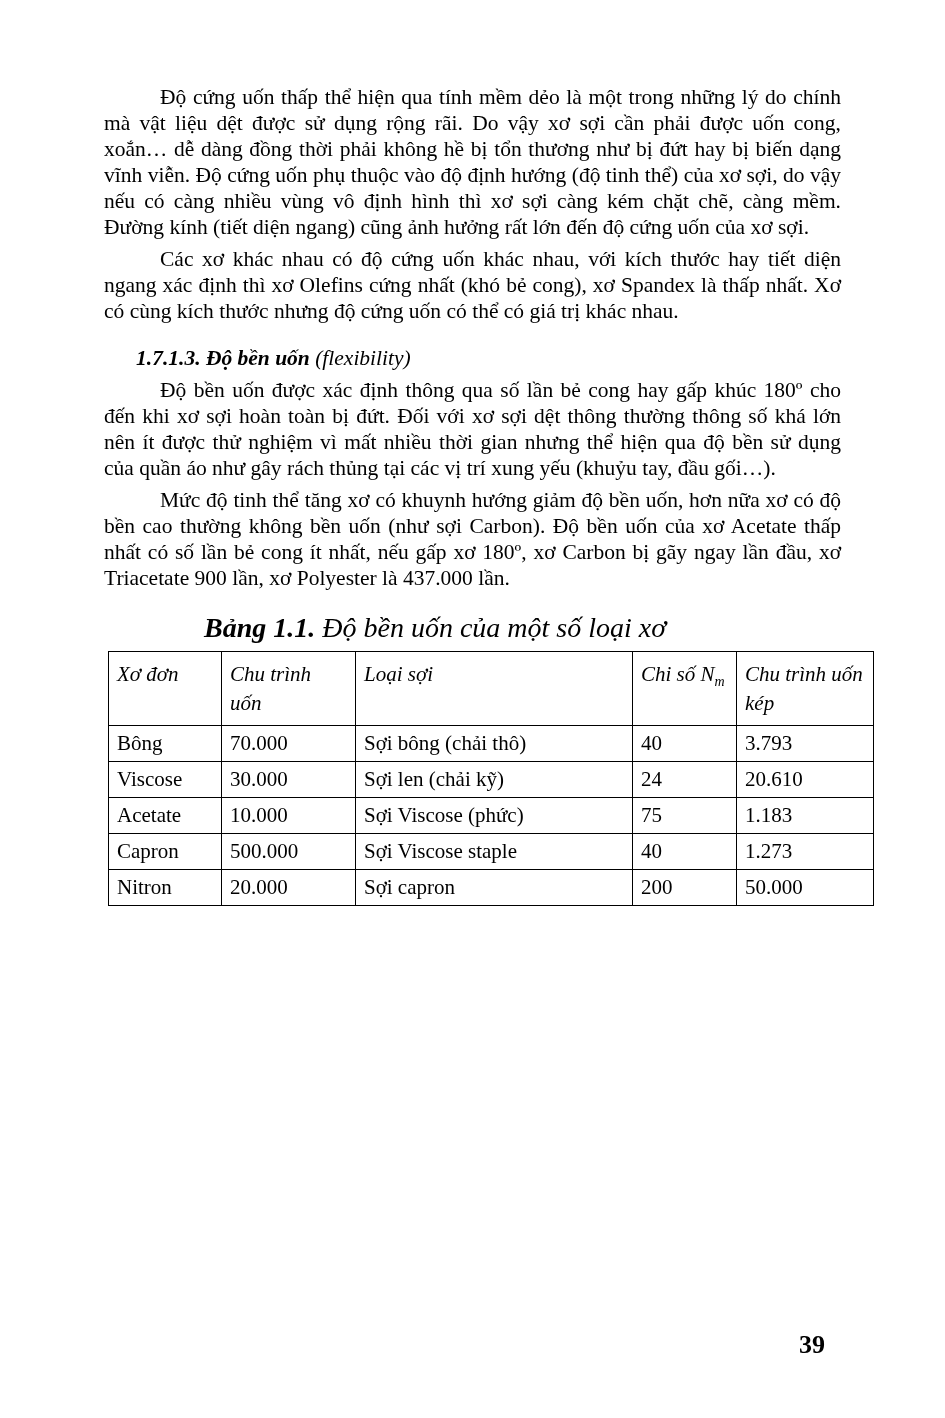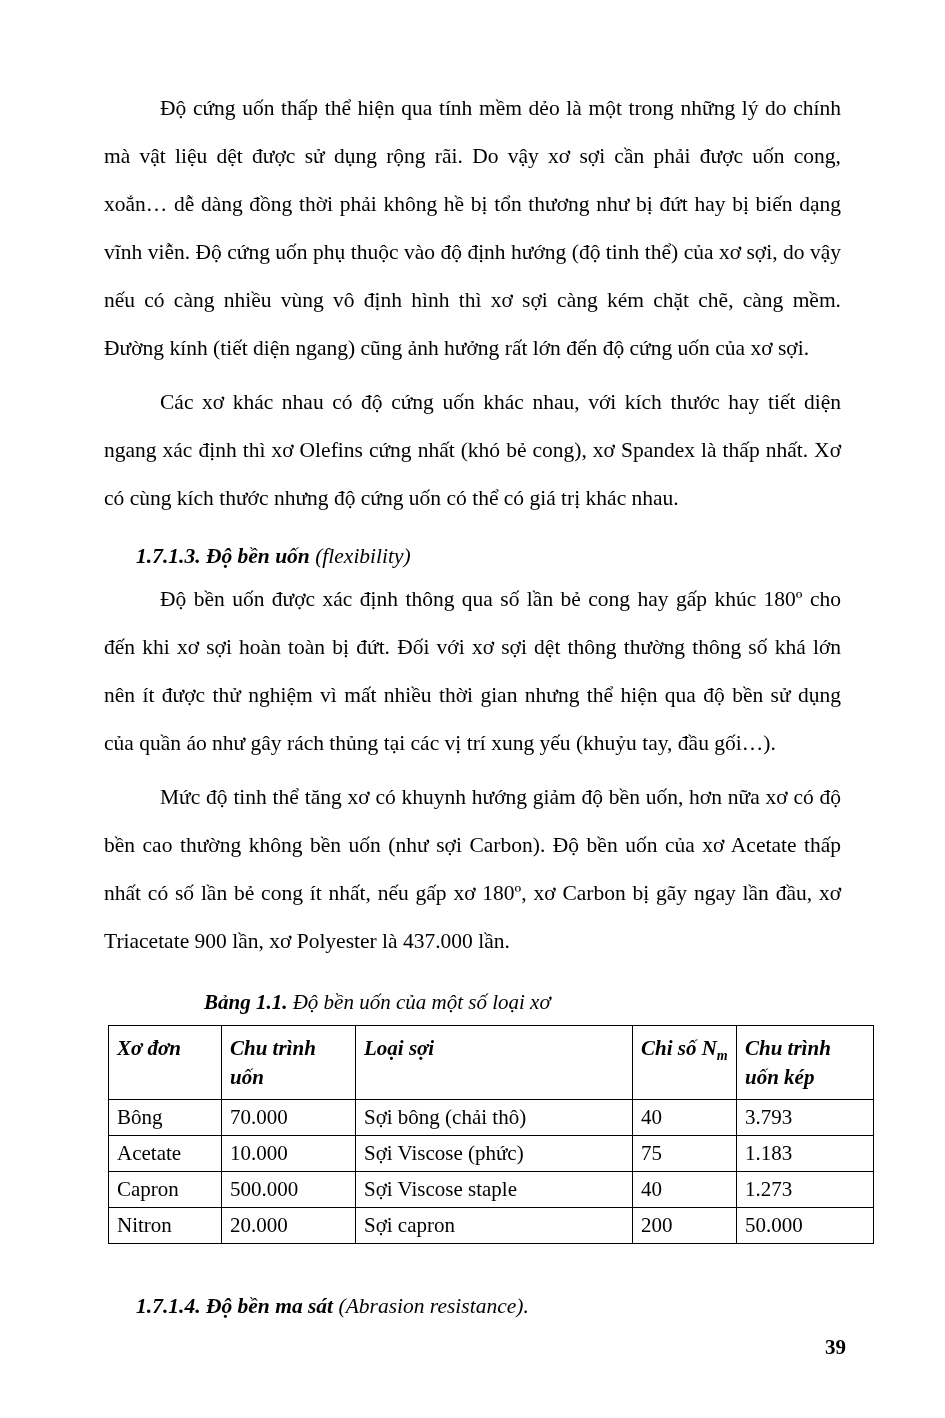--- a/index.html
+++ b/index.html
@@ -20,21 +20,21 @@
     left: 0;
     top: 0;
     width: 945px;
     height: 1418px;
     box-sizing: border-box;
     padding: 84px 104px 40px 104px;
   }
   p.para {
     margin: 0 0 0 0;
     font-size: 21.5px;
-    line-height: 48px;
+    line-height: 26px;
     text-align: justify;
     text-justify: inter-word;
     text-indent: 56px;
     hyphens: none;
   }
   p.para + p.para {
     margin-top: 6px;
   }
   .heading {
     margin: 18px 0 2px 0;
@@ -44,21 +44,21 @@
     font-weight: bold;
     font-style: italic;
   }
   .heading .normal {
     font-weight: normal;
     font-style: italic;
     text-align: right;
   }
   .table-caption {
     margin: 22px 0 8px 0;
-    font-size: 21px;
+    font-size: 28px;
     line-height: 30px;
     text-indent: 100px;
     font-weight: bold;
     font-style: italic;
   }
   .table-caption .cap-rest {
     font-weight: normal;
     font-style: italic;
   }
   table.data {
@@ -69,21 +69,21 @@
     table-layout: fixed;
   }
   table.data th, table.data td {
     border: 1.6px solid #000000;
     padding: 3px 8px;
     vertical-align: middle;
     line-height: 29px;
     height: 29px;
   }
   table.data thead th {
-    font-weight: bold;
+    font-weight: normal;
     font-style: italic;
     text-align: left;
     vertical-align: top;
     height: 62px;
     padding-top: 8px;
   }
   table.data thead th.ctr {
     text-align: left;
   }
   table.data td.ctr {
@@ -96,23 +96,23 @@
   .col5 { width: 137px; }
   .sub {
     font-size: 14px;
     vertical-align: sub;
   }
   .after-table {
     margin-top: 46px;
   }
   .page-number {
     position: absolute;
-    right: 99px;
+    right: 120px;
     bottom: 58px;
-    font-size: 21px;
+    font-size: 26px;
     font-weight: bold;
   }
 </style>
 </head>
 <body>
 
 <div class="page">
 
   <p class="para">Độ cứng uốn thấp thể hiện qua tính mềm dẻo là một trong những lý do chính mà vật liệu dệt được sử dụng rộng rãi. Do vậy xơ sợi cần phải được uốn cong, xoắn… dễ dàng đồng thời phải không hề bị tổn thương như bị đứt hay bị biến dạng vĩnh viễn. Độ cứng uốn phụ thuộc vào độ định hướng (độ tinh thể) của xơ sợi, do vậy nếu có càng nhiều vùng vô định hình thì xơ sợi càng kém chặt chẽ, càng mềm. Đường kính (tiết diện ngang) cũng ảnh hưởng rất lớn đến độ cứng uốn của xơ sợi.</p>
   <p class="para">Các xơ khác nhau có độ cứng uốn khác nhau, với kích thước hay tiết diện ngang xác định thì xơ Olefins cứng nhất (khó bẻ cong), xơ Spandex là thấp nhất. Xơ có cùng kích thước nhưng độ cứng uốn có thể có giá trị khác nhau.</p>
@@ -148,20 +148,27 @@
     </thead>
     <tbody>
       <tr>
         <td>Bông</td>
         <td class="ctr">70.000</td>
         <td>Sợi bông (chải thô)</td>
         <td class="ctr">40</td>
         <td class="ctr">3.793</td>
       </tr>
       <tr>
+        <td>Viscose</td>
+        <td class="ctr">30.000</td>
+        <td>Sợi len (chải kỹ)</td>
+        <td class="ctr">24</td>
+        <td class="ctr">20.610</td>
+      </tr>
+      <tr>
         <td>Acetate</td>
         <td class="ctr">10.000</td>
         <td>Sợi Viscose (phức)</td>
         <td class="ctr">75</td>
         <td class="ctr">1.183</td>
       </tr>
       <tr>
         <td>Capron</td>
         <td class="ctr">500.000</td>
         <td>Sợi Viscose staple</td>
@@ -171,20 +178,16 @@
       <tr>
         <td>Nitron</td>
         <td class="ctr">20.000</td>
         <td>Sợi capron</td>
         <td class="ctr">200</td>
         <td class="ctr">50.000</td>
       </tr>
     </tbody>
   </table>
 
-  <div class="heading after-table">
-    <span>1.7.1.4. Độ bền ma sát</span>
-    <span class="normal">(Abrasion resistance).</span>
-  </div>
 
 
   <div class="page-number">39</div>
 </div>
 
 </body></html>

